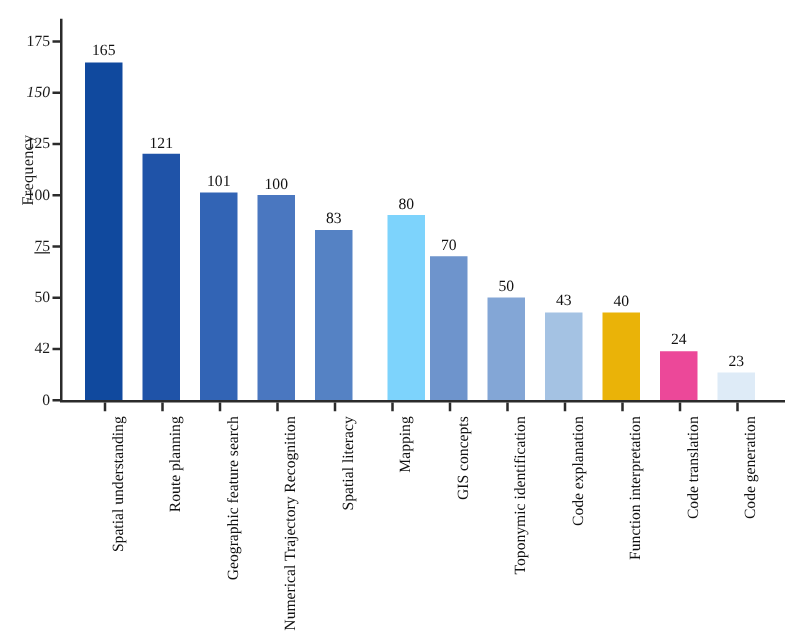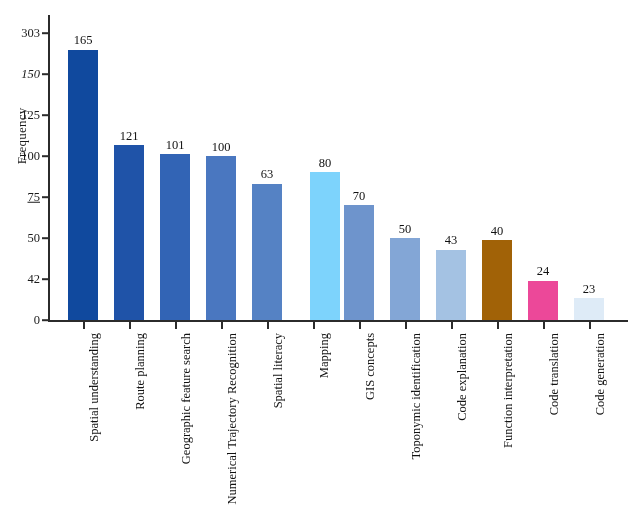--- a/index.html
+++ b/index.html
@@ -141,51 +141,51 @@
         <div class="ytick" style="top: 213.056px;">50</div>
         <div class="ytick-mark" style="top: 172.083px;"></div>
         <div class="ytick" style="top: 172.083px; text-decoration: underline;">75</div>
         <div class="ytick-mark" style="top: 131.111px;"></div>
         <div class="ytick" style="top: 131.111px;">100</div>
         <div class="ytick-mark" style="top: 90.1389px;"></div>
         <div class="ytick" style="top: 90.1389px;">125</div>
         <div class="ytick-mark" style="top: 49.1667px;"></div>
         <div class="ytick" style="top: 49.1667px; font-style: italic;">150</div>
         <div class="ytick-mark" style="top: 8.19444px;"></div>
-        <div class="ytick" style="top: 8.19444px;">303</div>
+        <div class="ytick" style="top: 8.19444px;">175</div>
       </div>
     <div id="bars">
         <div class="bar" style="left: 20px; height: 270.417px; background: rgb(16, 73, 158);">
           <span class="bar-value">165</span>
         </div>
-        <div class="bar" style="left: 66px; height: 175px; background: rgb(31, 83, 168);">
+        <div class="bar" style="left: 66px; height: 197px; background: rgb(31, 83, 168);">
           <span class="bar-value">121</span>
         </div>
         <div class="bar" style="left: 112px; height: 165.528px; background: rgb(50, 100, 181);">
           <span class="bar-value">101</span>
         </div>
         <div class="bar" style="left: 158px; height: 163.889px; background: rgb(74, 119, 192);">
           <span class="bar-value">100</span>
         </div>
         <div class="bar" style="left: 204px; height: 136.028px; background: rgb(85, 130, 196);">
-          <span class="bar-value">63</span>
+          <span class="bar-value">83</span>
         </div>
         <div class="bar" style="left: 262px; height: 148px; background: #7dd3fc;">
           <span class="bar-value">80</span>
         </div>
         <div class="bar" style="left: 296px; height: 114.722px; background: rgb(110, 148, 204);">
           <span class="bar-value">70</span>
         </div>
         <div class="bar" style="left: 342px; height: 81.9444px; background: rgb(131, 166, 214);">
           <span class="bar-value">50</span>
         </div>
         <div class="bar" style="left: 388px; height: 70.4722px; background: rgb(164, 194, 227);">
           <span class="bar-value">43</span>
         </div>
-        <div class="bar" style="left: 434px; height: 80px; background: #a16207;">
+        <div class="bar" style="left: 434px; height: 70px; background: #eab308;">
           <span class="bar-value">40</span>
         </div>
         <div class="bar" style="left: 480px; height: 39.3333px; background: #ec4899;">
           <span class="bar-value">24</span>
         </div>
         <div class="bar" style="left: 526px; height: 22px; background: rgb(222, 235, 247);">
           <span class="bar-value">23</span>
         </div>
       </div>
     <div id="xticks">

